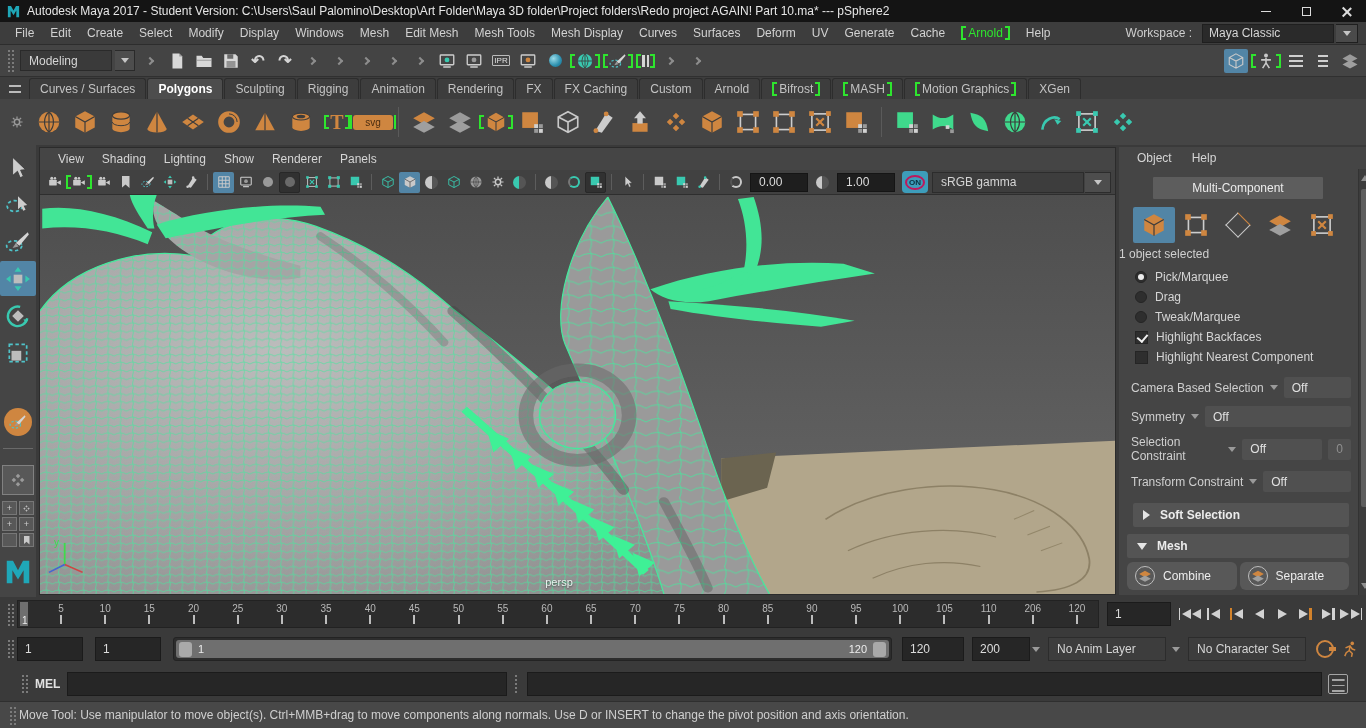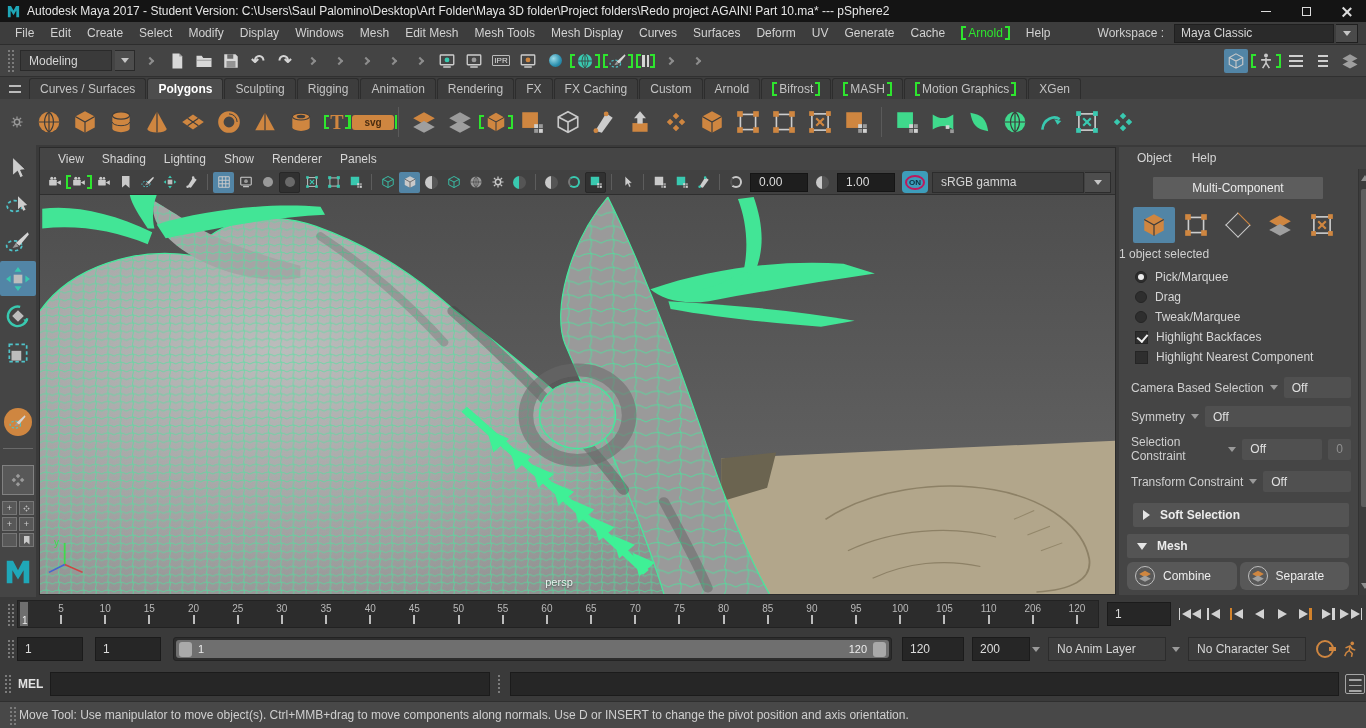--- a/index.html
+++ b/index.html
@@ -17,21 +17,21 @@
 .clsx::before,.clsx::after{content:"";position:absolute;left:5px;top:0;width:1.5px;height:12px;background:#ddd}
 .clsx::before{transform:rotate(45deg)}.clsx::after{transform:rotate(-45deg)}
 
 .menubar{height:23px;background:#3d3d3d;border-bottom:1px solid #2d2d2d;display:flex;align-items:center;padding:0 8px;gap:2px}
 .mi{padding:0 7px;color:#d2d2d2;height:22px;display:flex;align-items:center;white-space:nowrap}
 .arnold span.lbl{color:#2ee52e;margin:0 2px}
 .gb{width:5px;height:14px;display:inline-block}
 .gb.l{border-left:2px solid #2ee52e;border-top:2px solid #2ee52e;border-bottom:2px solid #2ee52e}
 .gb.r{border-right:2px solid #2ee52e;border-top:2px solid #2ee52e;border-bottom:2px solid #2ee52e}
 .wslbl{color:#cfcfcf;margin-right:8px}
-.wsdd{width:160px;height:19px;background:#2a2a2a;border:1px solid #1f1f1f;display:flex;align-items:center;padding:0 6px;color:#d5d5d5}
+.wsdd{width:132px;height:19px;background:#2a2a2a;border:1px solid #1f1f1f;display:flex;align-items:center;padding:0 6px;color:#d5d5d5}
 .wscaret{width:22px;height:19px;background:#4a4a4a;border:1px solid #1f1f1f;border-left:none;display:flex;align-items:center;justify-content:center}
 .caret{width:0;height:0;border-left:4px solid transparent;border-right:4px solid transparent;border-top:5px solid #c5c5c5}
 
 .statusline{height:32px;background:#444;border-bottom:1px solid #303030;display:flex;align-items:center;padding:0 4px;gap:3px}
 .grip{width:9px;align-self:stretch;margin:3px 2px;background-image:radial-gradient(#7b7b7b 1px,transparent 1.3px);background-size:4px 4px;background-position:1px 1px}
 .dd{background:#3a3a3a;border:1px solid #2a2a2a;height:21px;display:flex;align-items:center;padding:0 8px;min-width:92px;color:#d5d5d5}
 .ddcaret{width:20px;height:21px;background:#4d4d4d;border:1px solid #2a2a2a;border-left:none;display:flex;align-items:center;justify-content:center}
 .chev{width:6px;height:6px;border-right:2px solid #8d8d8d;border-top:2px solid #8d8d8d;transform:rotate(45deg);margin:0 9px;flex:0 0 auto}
 .ibtn{width:24px;height:24px;display:flex;align-items:center;justify-content:center;border-radius:2px;flex:0 0 auto}
 .ibtn.act{background:#5285a6}
@@ -47,21 +47,21 @@
 .shmenu{width:26px;display:flex;align-items:center;justify-content:center;height:21px}
 .hamb{width:12px;height:8px;border-top:2px solid #bbb;border-bottom:2px solid #bbb}
 .stab{height:21px;padding:0 10px;display:flex;align-items:center;background:#3d3d3d;border:1px solid #2d2d2d;border-bottom:none;border-radius:3px 3px 0 0;color:#c3c3c3;white-space:nowrap;gap:2px}
 .stab.active{background:#4d4d4d;color:#fff;font-weight:bold}
 .shelficons{height:46px;background:#454545;display:flex;align-items:center;padding:0 4px;gap:2px}
 .sbtn{width:34px;height:36px;display:flex;align-items:center;justify-content:center;flex:0 0 auto}
 .ic{display:block}
 .i26{width:26px;height:26px}.i22{width:22px;height:22px}.i18{width:18px;height:18px}.i14{width:14px;height:14px}
 .co{color:#cf8640}.cg{color:#3fd98c}.ct{color:#39c9b0}.cw{color:#c9c9c9}.cgy{color:#9a9a9a}
 .vsep{width:1px;height:30px;background:#5a5a5a;margin:0 6px}
-.badge{background:#cf8640;color:#4a2c10;font-weight:bold;font-size:10px;border-radius:3px;padding:2px 12px}
+.badge{background:#cf8640;color:#4a2c10;font-weight:normal;font-size:10px;border-radius:3px;padding:2px 12px}
 .typeT{color:#cf8640;font-size:20px;font-weight:bold;font-family:"Liberation Serif",serif}
 
 .main{height:452px;display:flex;background:#3a3a3a}
 .toolbox{width:50px;background:#454545;display:flex;flex-direction:column;align-items:center;padding-top:4px}
 .tbtn{width:36px;height:35px;display:flex;align-items:center;justify-content:center;border-radius:2px;margin:1px 0}
 .tbtn.act{background:#5285a6}
 .tbsep{width:30px;height:1px;background:#6a6a6a;margin:8px 0}
 .panes{display:grid;grid-template-columns:15px 15px;gap:2px;margin-top:6px}
 .pane{width:15px;height:14px;background:#585858;border:1px solid #777;display:flex;align-items:center;justify-content:center;color:#ccc;font-size:9px}
 .bigpane{width:32px;height:30px;background:#585858;border:1px solid #818181;display:flex;align-items:center;justify-content:center;margin-top:8px}
@@ -134,21 +134,21 @@
 .rangerow{height:36px;display:flex;align-items:center;background:#3a3a3a;padding:4px 4px 4px}
 .rfield{width:66px;height:24px;background:#262626;border:1px solid #1b1b1b;color:#ddd;display:flex;align-items:center;padding:0 7px;margin-right:12px}
 .rtrack{flex:1;height:24px;background:#2d2d2d;border:1px solid #232323;border-radius:3px;position:relative;margin-right:10px}
 .rbar{position:absolute;inset:2px;background:#6f6f6f;border-radius:3px;display:flex;align-items:center;padding:0 3px;gap:6px}
 .rcap{width:13px;height:15px;background:#a9a9a9;border-radius:3px}
 .rlbl{font-size:11px;color:#ececec}
 .rdd{height:24px;background:#3d3d3d;border:1px solid #2c2c2c;display:flex;align-items:center;padding:0 8px;color:#d5d5d5;margin-right:6px;white-space:nowrap}
 .okey{width:18px;height:18px;border:2.2px solid #cf8640;border-radius:50%;position:relative;margin:0 4px}
 .okey::after{content:"";position:absolute;right:-4px;top:5px;width:7px;height:4px;background:#cf8640}
 
-.melrow{height:34px;display:flex;align-items:center;background:#3a3a3a;padding:3px 1px}
+.melrow{height:34px;display:flex;align-items:center;background:#3a3a3a;padding:3px 18px}
 .mellbl{width:36px;color:#e2e2e2;font-weight:bold;padding-left:4px}
 .melin{flex:0 0 440px;height:24px;background:#262626;border:1px solid #1b1b1b;margin-right:4px}
 .melout{flex:1;height:24px;background:#262626;border:1px solid #1b1b1b;margin-left:6px}
 .melico{width:20px;height:20px;border:1.5px solid #a5a5a5;border-radius:2px;margin-left:6px;background:repeating-linear-gradient(#0000 0 4px,#a5a5a5 4px 5.5px);background-size:70% 100%;background-repeat:no-repeat;background-position:center}
 .helprow{height:27px;display:flex;align-items:center;background:#484848;border-top:1px solid #2f2f2f;padding:0 6px;color:#cfcfcf;font-size:12px}
 </style>
 </head>
 <body>
 
 <svg width="0" height="0" style="position:absolute">

